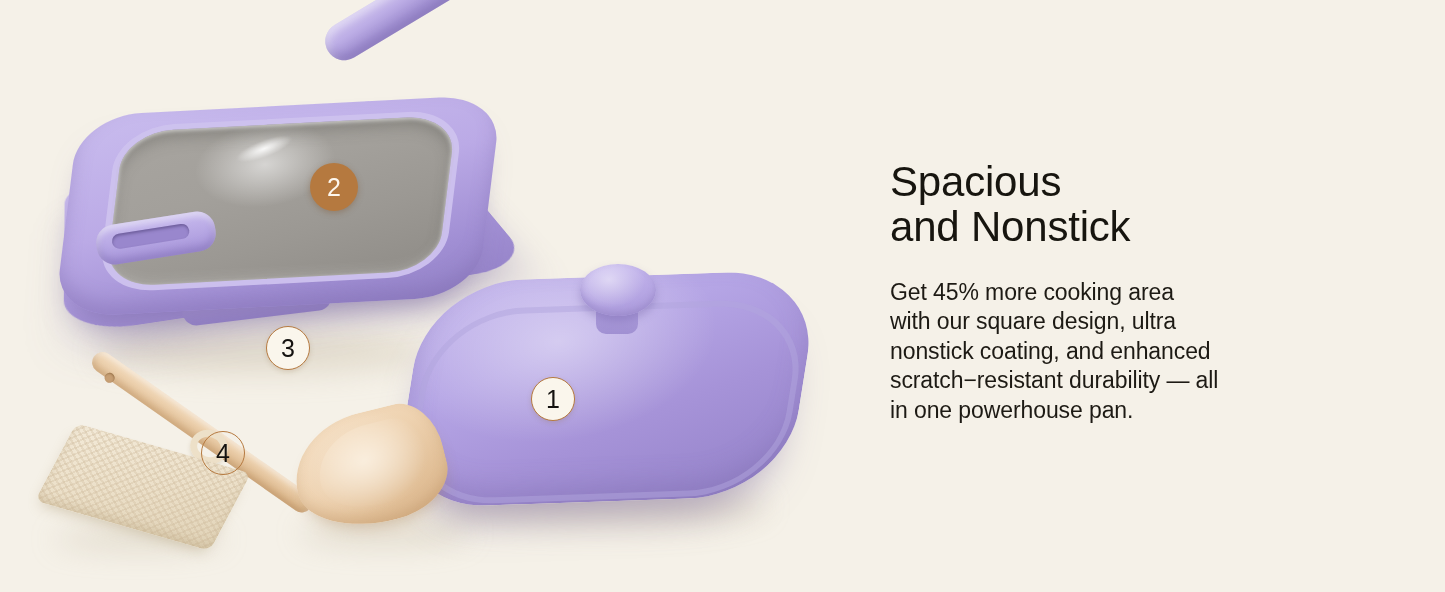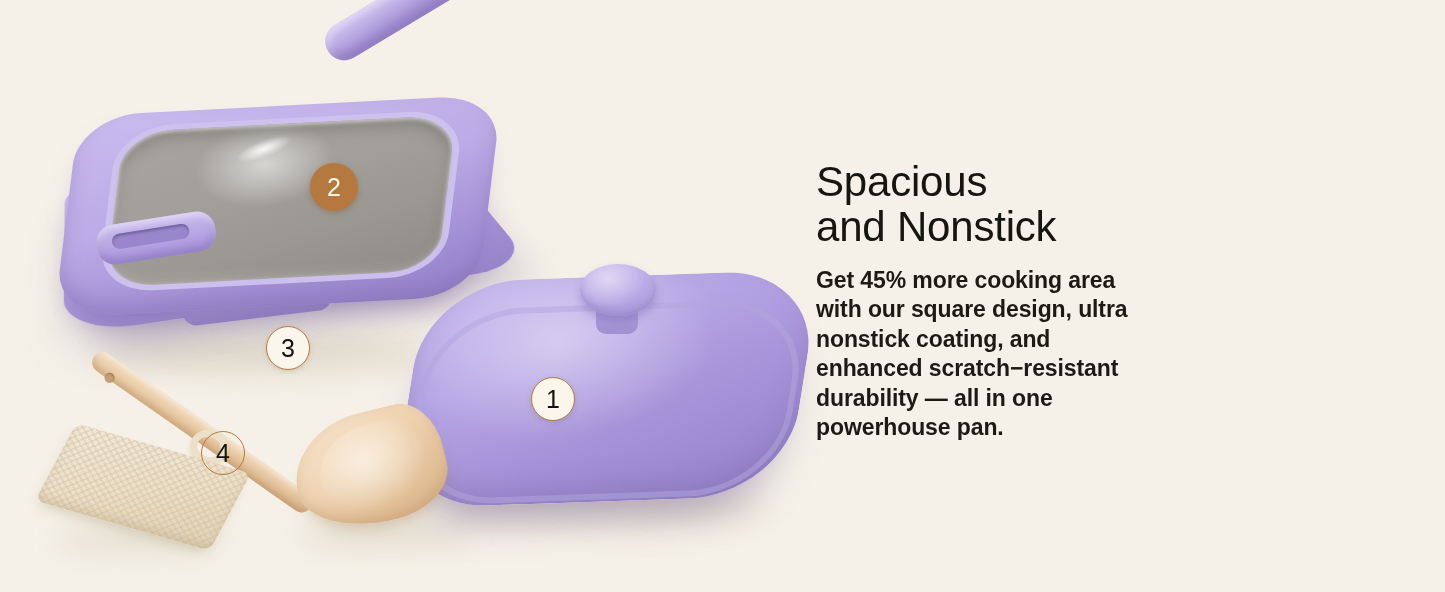--- a/index.html
+++ b/index.html
@@ -225,28 +225,28 @@
     background:transparent; color:#14120f;
     width:44px; height:44px;
     border:1.6px solid #b5793f;
   }
   #badge-1{ left:531px; top:377px; }
   #badge-2{ left:310px; top:163px; }
   #badge-3{ left:266px; top:326px; }
   #badge-4{ left:201px; top:431px; }
 
   
-  .copy { position:absolute; left:816px; top:160px; width:330px; }
+  .copy { position:absolute; left:890px; top:160px; width:330px; }
   .headline{
     font-size:42px; line-height:1.07; font-weight:300;
     color:#17150f; letter-spacing:-.2px; white-space:pre-line;
   }
   .body{
-    margin-top:16px;
-    font-size:23px; line-height:1.28; font-weight:700;
+    margin-top:28px;
+    font-size:23px; line-height:1.28; font-weight:400;
     color:#1d1a14; letter-spacing:-.1px; white-space:pre-line;
   }
 </style>
 </head>
 <body>
 
 <div class="stage">
 
   <div class="scene">
 

